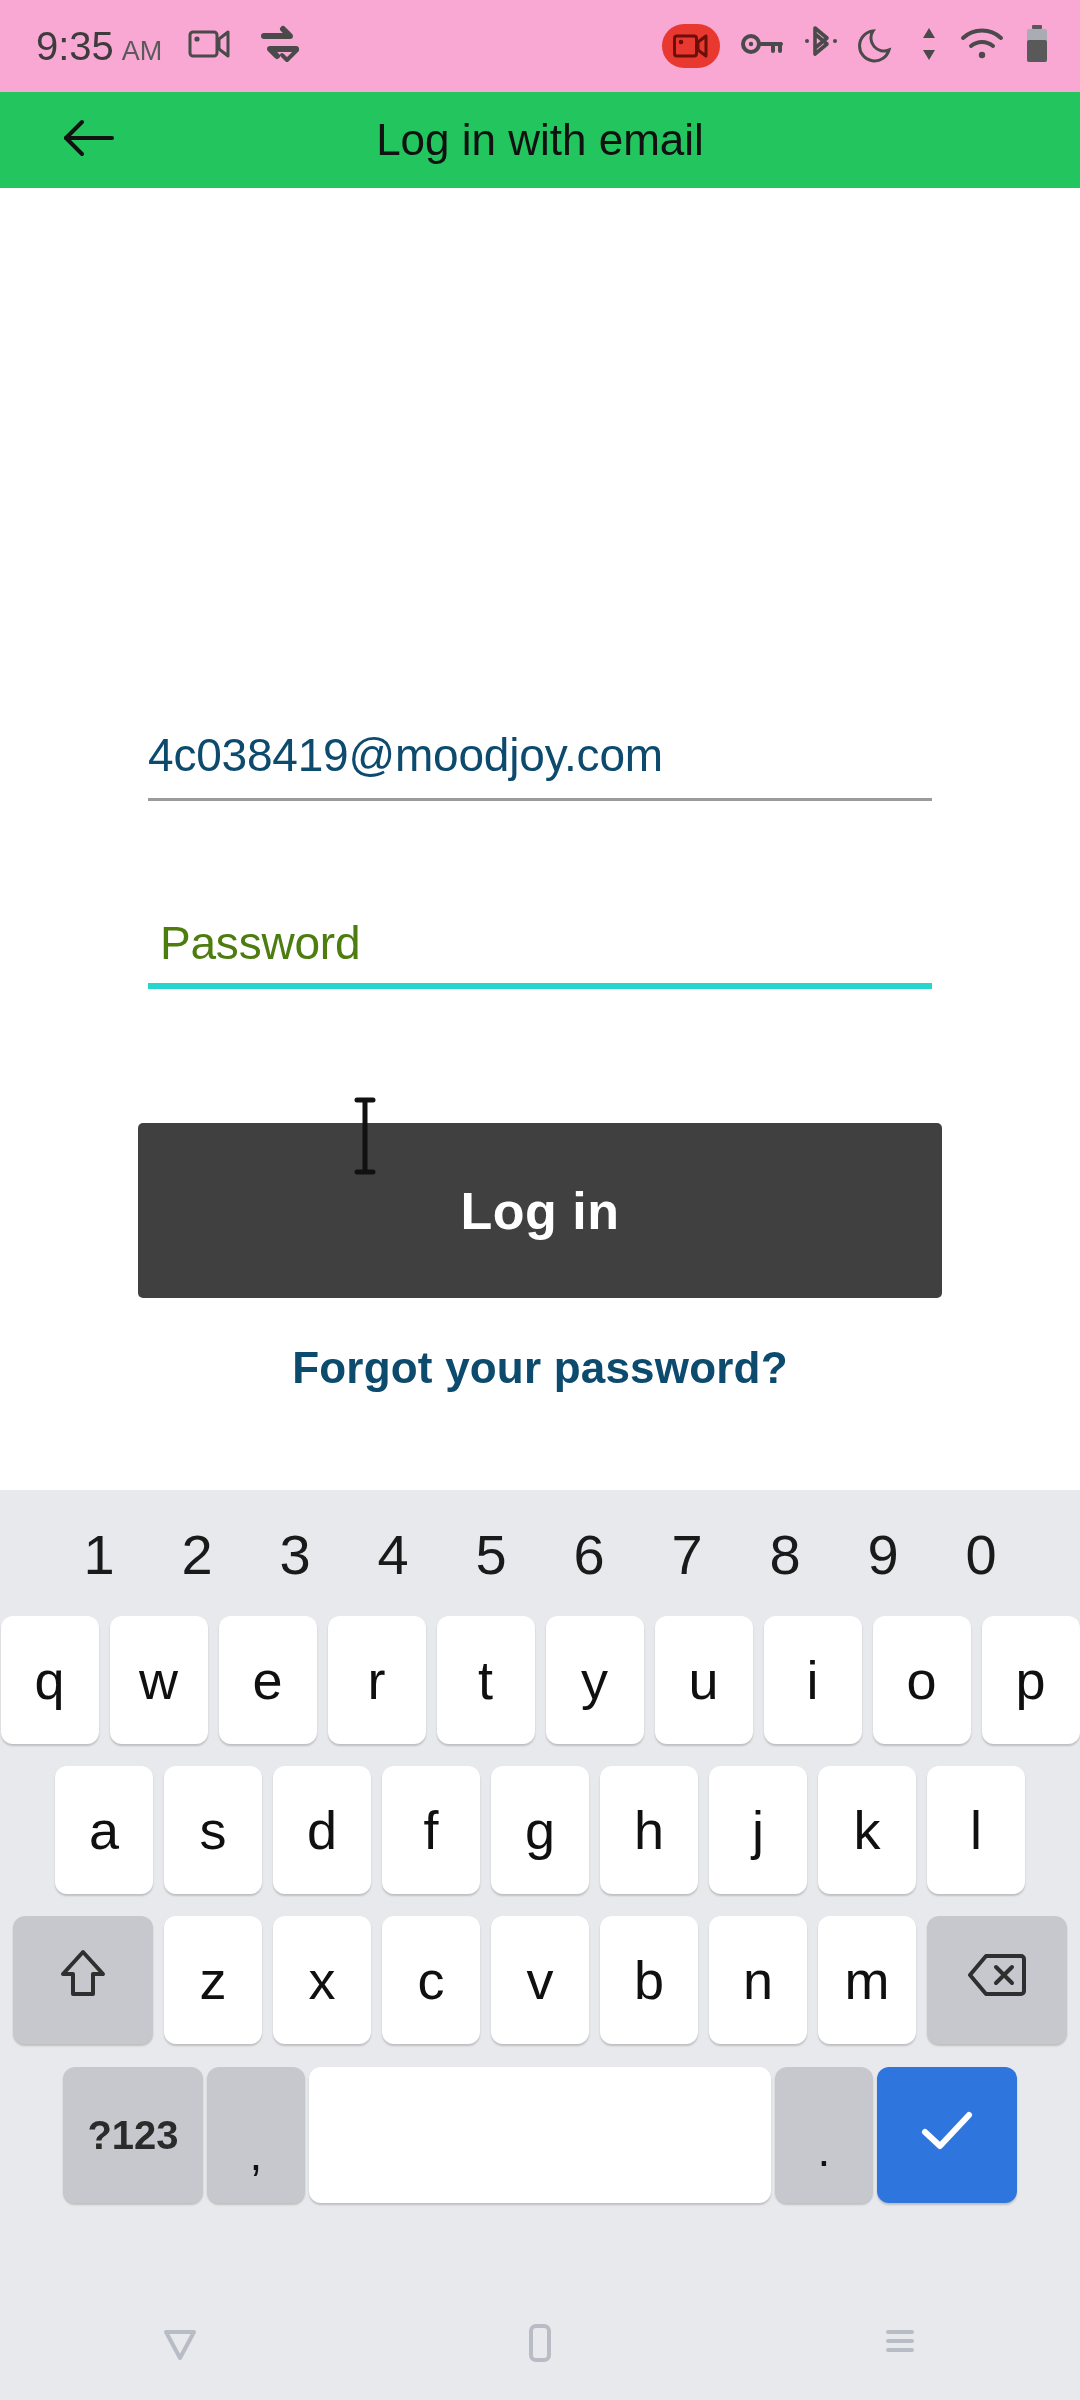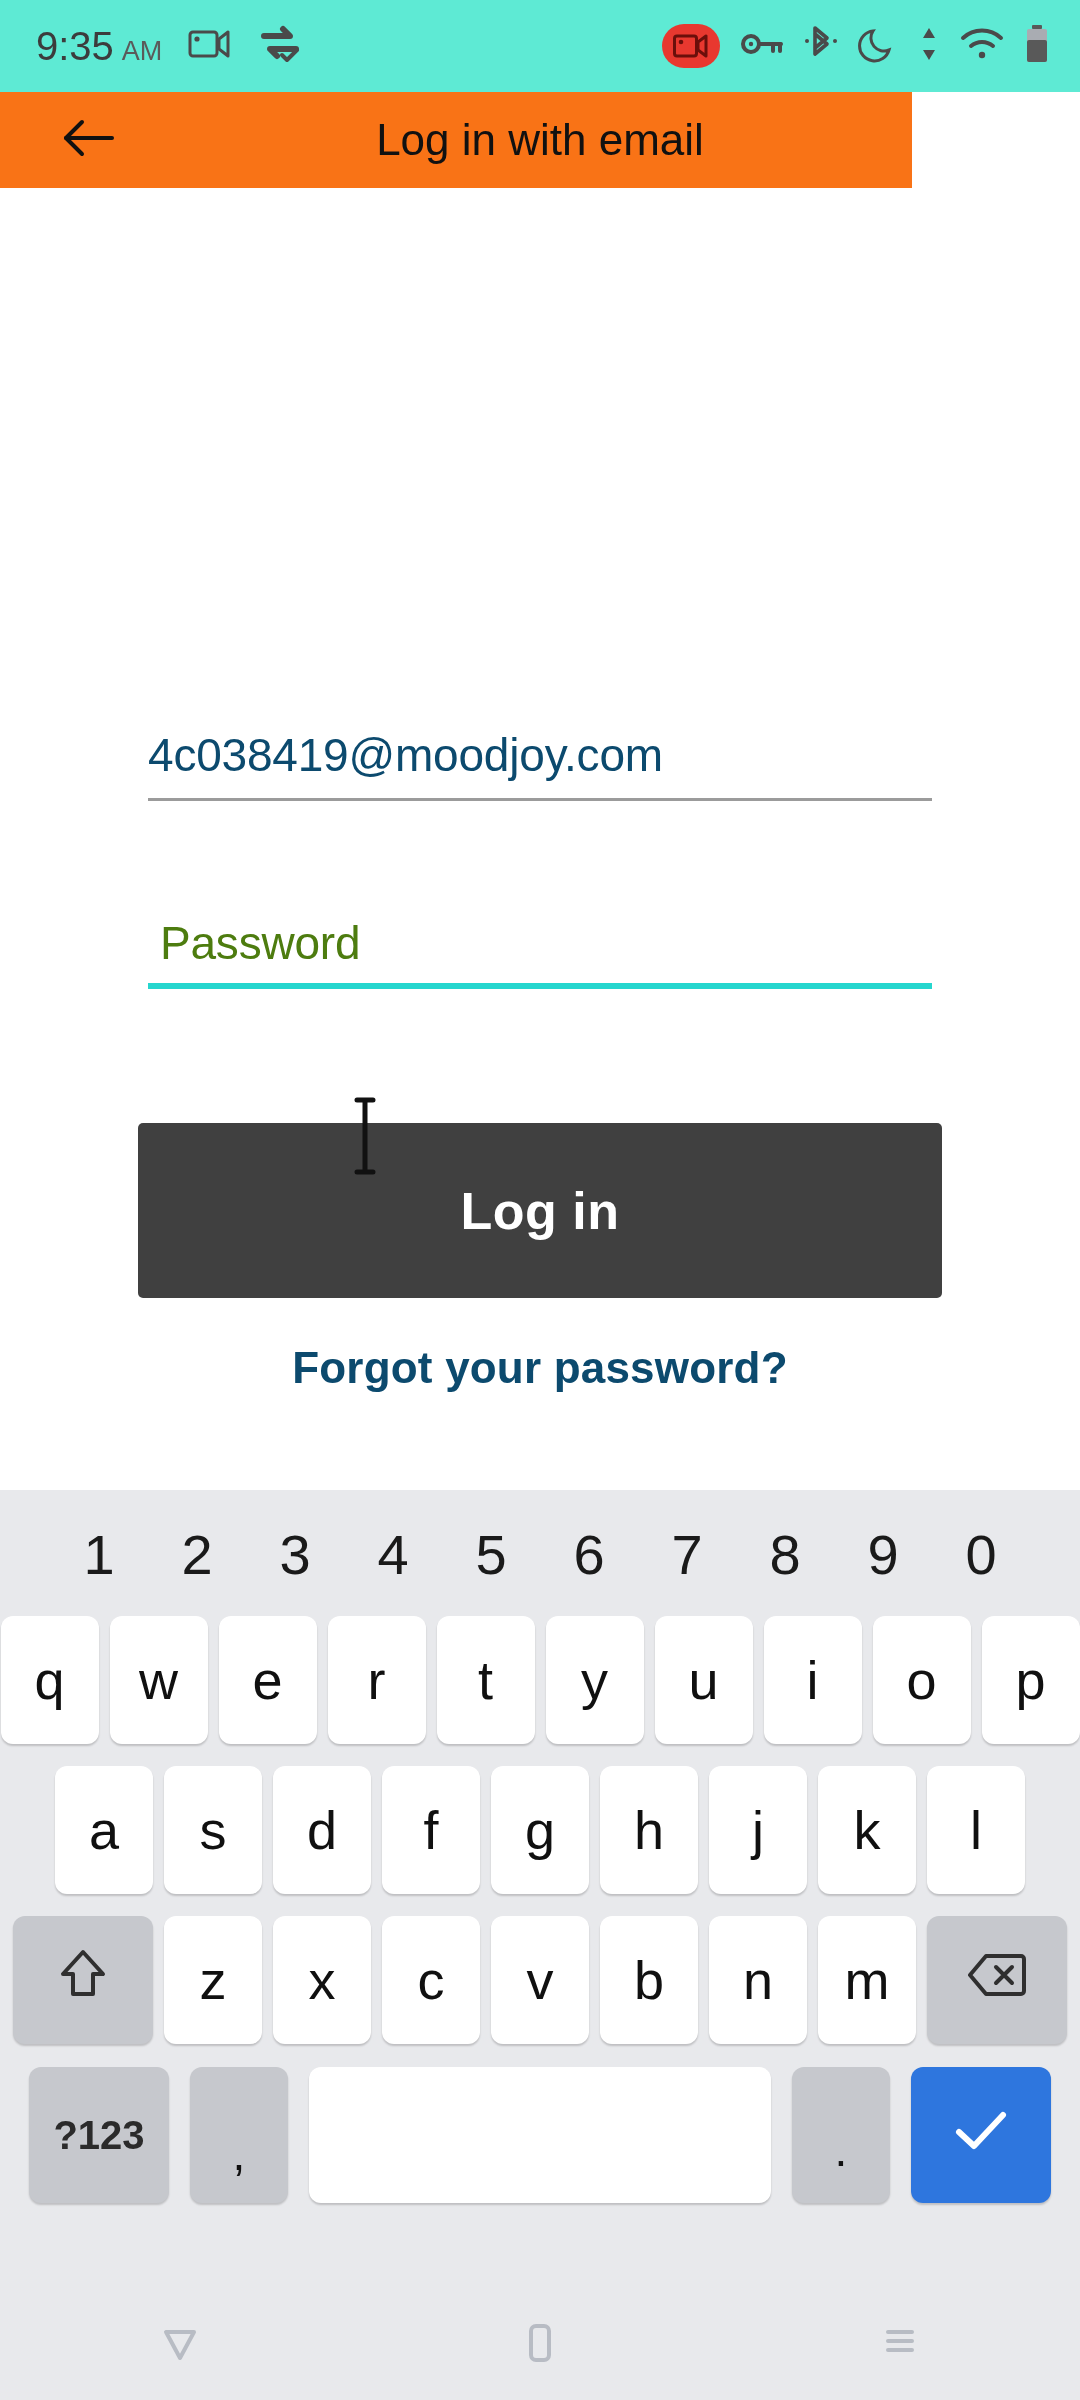--- a/index.html
+++ b/index.html
@@ -7,36 +7,36 @@
   body {
     font-family:"Liberation Sans", sans-serif;
     background:#ffffff;
     position:relative;
     overflow:hidden;
   }
 
   
   .statusbar {
     position:absolute; top:0; left:0; width:1080px; height:92px;
-    display:flex; align-items:center; background:#5eead4;
+    display:flex; align-items:center; background:#f9a8d4;
   }
   .sb-left { display:flex; align-items:center; padding-left:36px; gap:26px; }
   .sb-time { font-size:40px; color:#3c3c3c; letter-spacing:0px; }
   .sb-ampm { font-size:27px; color:#5a5a5a; margin-left:8px; }
   .sb-right { margin-left:auto; display:flex; align-items:center; padding-right:30px; gap:20px; }
   .ico { display:block; }
   .rec-badge {
     width:58px; height:44px; border-radius:22px; background:#E8382F;
     display:flex; align-items:center; justify-content:center;
   }
 
   
   .appbar {
-    position:absolute; top:92px; left:0; width:912px; height:96px;
-    display:flex; align-items:center; background:#f97316;padding-left:18px;
+    position:absolute; top:92px; left:0; width:1080px; height:96px;
+    display:flex; align-items:center; background:#22c55e;padding-left:18px;
   }
   .back-btn {
     width:104px; height:96px; display:flex; align-items:center; justify-content:center;
     margin-left:18px;
   }
   .appbar-title {
     position:absolute; left:0; width:1080px; text-align:center;
     font-size:44px; color:#111111;
   }
 
@@ -76,21 +76,21 @@
   
   .keyboard {
     position:absolute; top:1490px; left:0; width:1080px; height:800px;
     background:#E8E9EC;
   }
   .krow { display:flex; width:1080px; justify-content:center; align-items:center; }
   .krow-num   { height:115px; padding-top:14px; }
   .krow-alpha { height:150px; gap:11px; }
   .krow-home  { height:150px; gap:11px; }
   .krow-z     { height:150px; gap:11px; }
-  .krow-bot   { height:160px; gap:21px; }
+  .krow-bot   { height:160px; gap:4px; }
 
   .numkey {
     width:98px; height:100px; display:flex; align-items:center; justify-content:center;
     font-size:56px; color:#1a1a1a; background:transparent;
   }
   .key {
     width:98px; height:128px; background:#FFFFFF; border-radius:12px;
     display:flex; align-items:center; justify-content:center;
     font-size:54px; color:#101010;
     box-shadow:0 2px 2px rgba(0,0,0,0.18);

